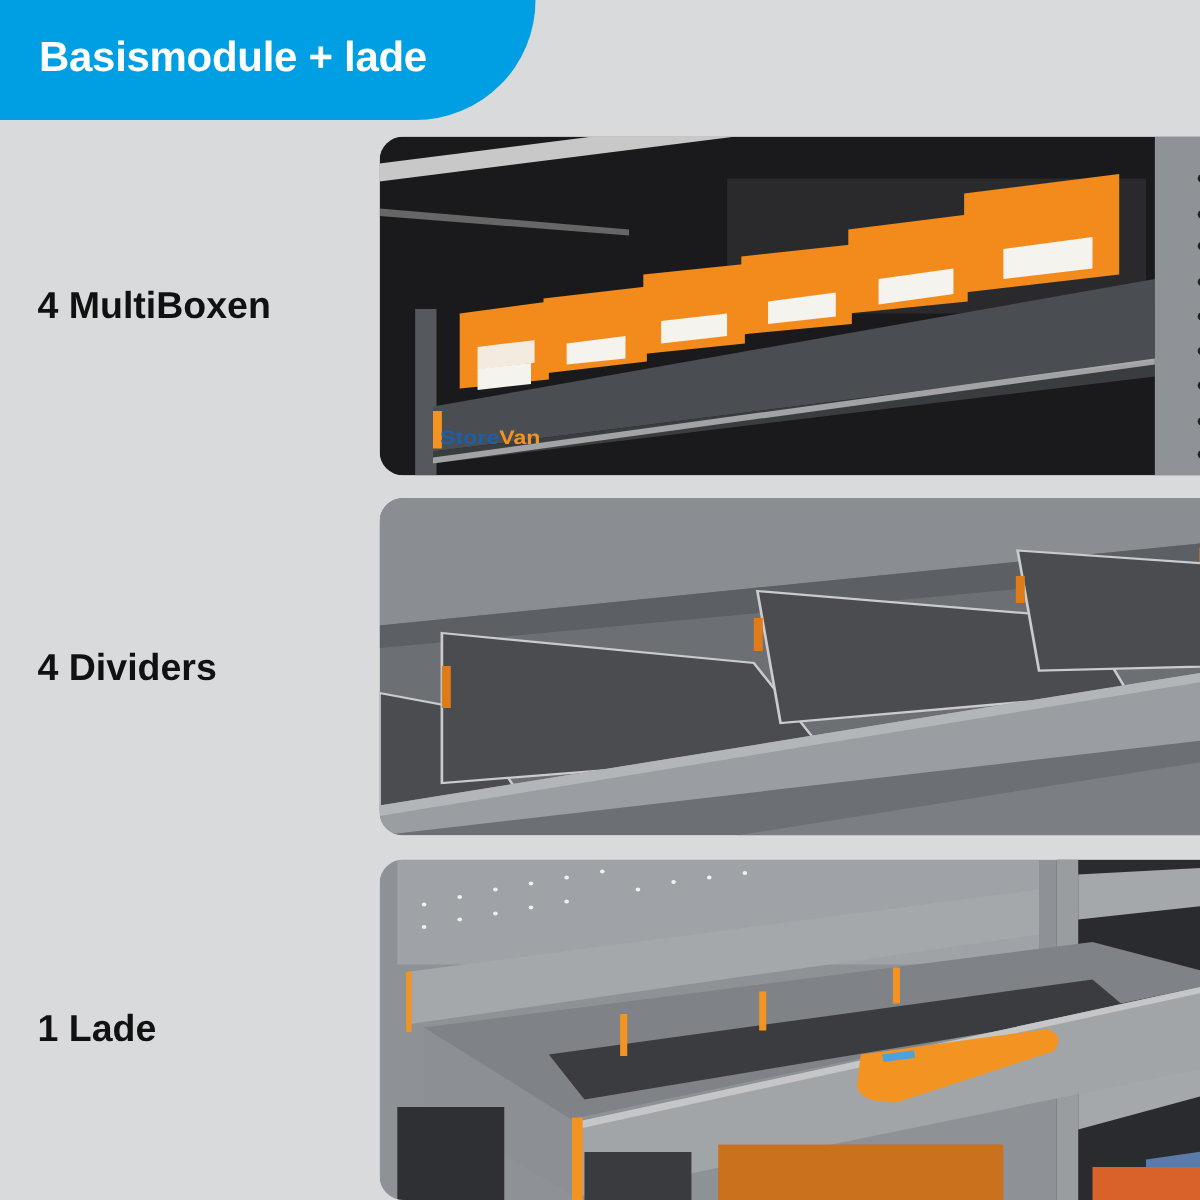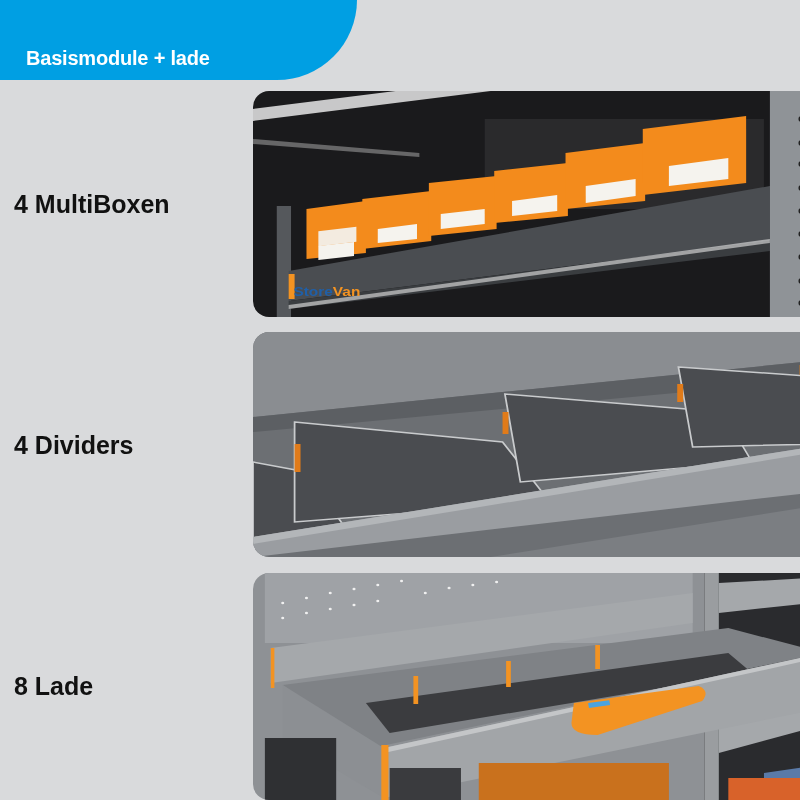--- a/index.html
+++ b/index.html
@@ -11,27 +11,26 @@
     }
     .header-banner {
       position: absolute; left: 0; top: 0;
       width: 357px; height: 80px;
       background: #009fe3;
       border-bottom-right-radius: 80px 80px;
     }
     .header-title {
       position: absolute; left: 26px; top: 22px;
       color: #ffffff;
-      font-size: 20px; font-weight: bold;
+      font-size: 28px; font-weight: bold;
       letter-spacing: -0.2px;
       white-space: nowrap;
-      margin-top: 25px;
     }
     .feature-label {
-      position: absolute; left: 14px;
+      position: absolute; left: 25px;
       color: #111111;
       font-size: 25px; font-weight: bold;
       white-space: nowrap;
       text-align: right;
     }
     .panel {
       position: absolute; left: 253px; width: 650px;
       border-radius: 16px 0 0 16px;
       overflow: hidden;
     }
@@ -39,21 +38,21 @@
   </style>
 </head>
 <body>
 
 <div class="header-banner">
   <div class="header-title">Basismodule + lade</div>
 </div>
 
 <div class="feature-label" style="top:190px">4 MultiBoxen</div>
 <div class="feature-label" style="top:431px">4 Dividers</div>
-<div class="feature-label" style="top:672px">8 Lade</div>
+<div class="feature-label" style="top:672px">1 Lade</div>
 
 <div class="panel" style="top:91px;height:226px">
   <svg viewBox="0 0 547 226" preserveAspectRatio="none">
     <rect width="547" height="226" fill="#1a1a1c"></rect>
     <polygon points="0,30 200,0 120,0 0,18" fill="#e8e8e8" opacity="0.85"></polygon>
     <polygon points="0,48 140,62 140,66 0,53" fill="#9a9a9a" opacity="0.6"></polygon>
     <rect x="195" y="28" width="235" height="90" fill="#2a2a2c"></rect>
 
     <rect x="20" y="115" width="12" height="111" fill="#55585c"></rect>
     <polygon points="30,180 435,95 435,150 30,210" fill="#4a4d51"></polygon>

